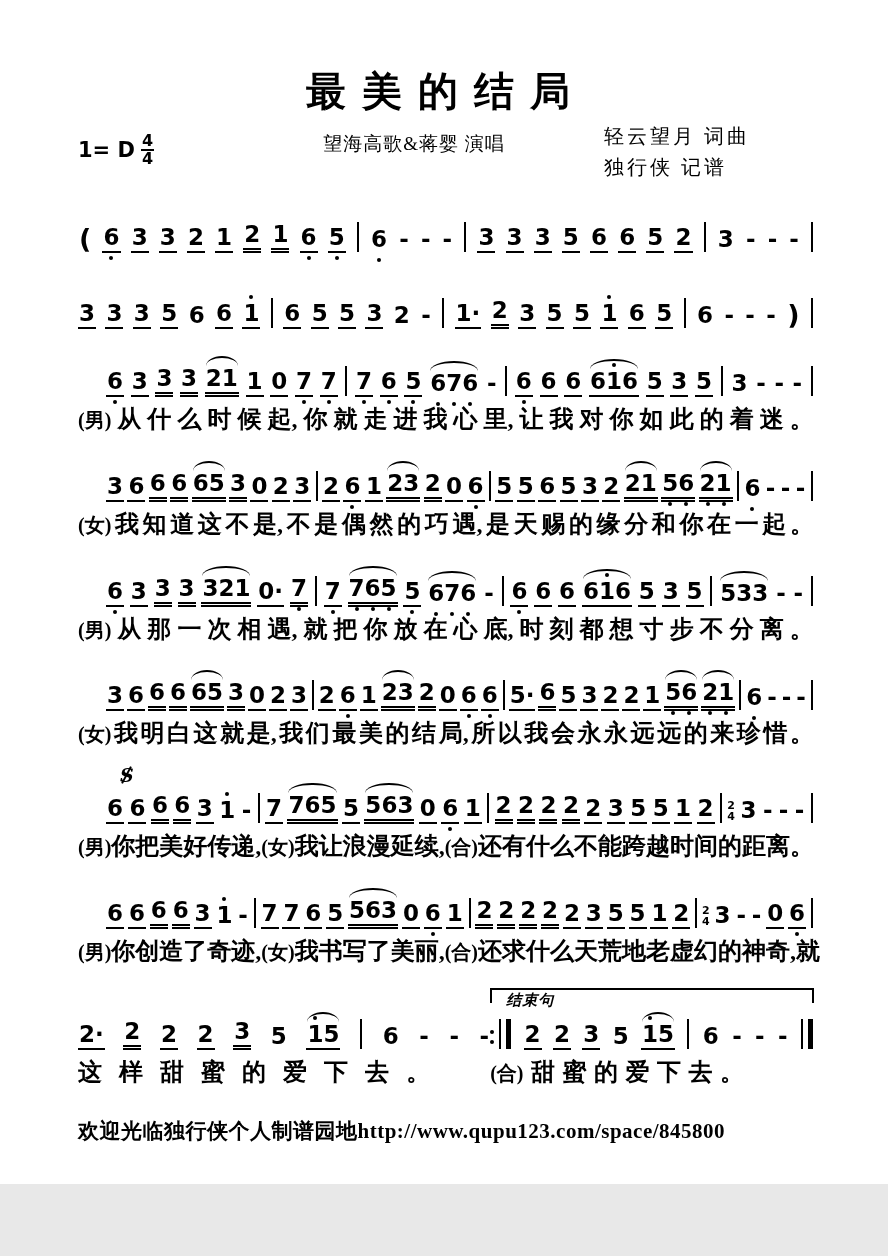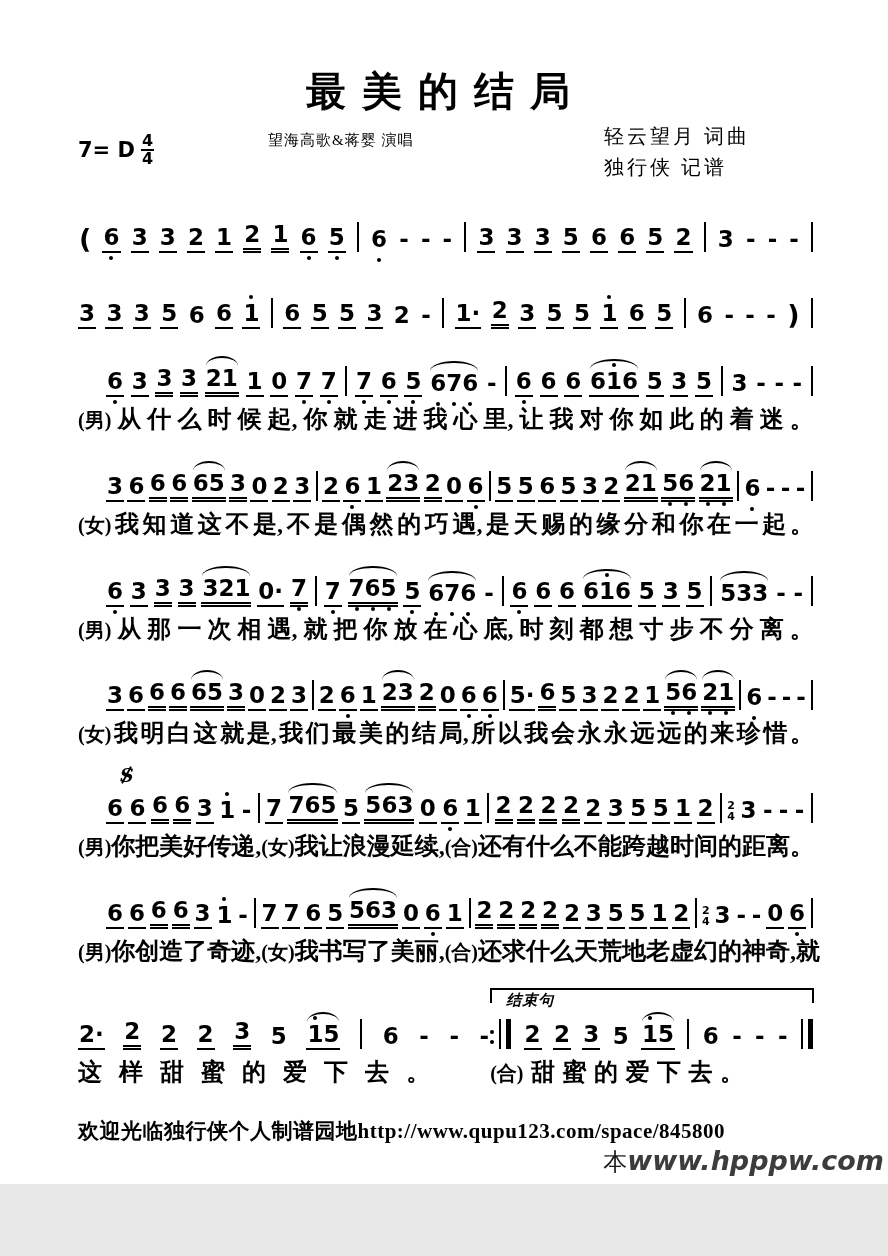--- a/index.html
+++ b/index.html
@@ -26,21 +26,21 @@
   .meta{display:flex;align-items:flex-start;margin-top:0;}
   .key{
     width:190px;
     font-family:"DejaVu Sans", sans-serif;
     font-weight:bold;font-size:21px;
     display:flex;align-items:center;gap:6px;
     padding-top:12px;
   }
   .frac{display:inline-flex;flex-direction:column;align-items:center;font-size:16px;line-height:1.0;}
   .frac .ft{border-bottom:2px solid #000;padding:0 1px;}
-  .subtitle{flex:1;text-align:left;font-size:15px;padding-top:10px;letter-spacing:1px;}
+  .subtitle{flex:1;text-align:center;font-size:19px;padding-top:10px;letter-spacing:1px;}
   .credits{width:210px;text-align:left;font-size:20px;line-height:1.55;letter-spacing:3px;margin-left:44px;}
   
   .mline{
     display:flex;justify-content:space-between;align-items:flex-end;
     min-height:36px;padding-top:10px;
     font-family:"DejaVu Sans", sans-serif;
     font-weight:bold;font-size:23px;line-height:1.0;
   }
   .indent{margin-left:28px;}
   .note{position:relative;display:inline-flex;align-items:flex-end;padding:0 1px 2px 1px;}
@@ -119,21 +119,21 @@
 </style>
 </head>
 <body>
 
 <div class="page">
 
   <h1 class="title">最美的结局</h1>
 
   <div class="meta">
     <div class="key">
-      <span>7= D</span>
+      <span>1= D</span>
       <span class="frac">
         <span class="ft">4</span>
         <span>4</span>
       </span>
     </div>
     <div class="subtitle">望海高歌&amp;蒋婴 演唱</div>
     <div class="credits">
       <div>轻云望月 词曲</div>
       <div>独行侠 记谱</div>
     </div>
@@ -1174,17 +1174,14 @@
           <span class="lchar">爱</span>
           <span class="lchar">下</span>
           <span class="lchar">去</span>
           <span class="lchar">。</span>
         </div>
     </div>
   </div>
 
   <div class="footer">欢迎光临独行侠个人制谱园地http://www.qupu123.com/space/845800</div>
 
-  <div class="watermark">
-    <span class="wm-prefix">本</span><span class="wm-url">www.hpppw.com</span>
-  </div>
 
 </div>
 
 </body></html>

